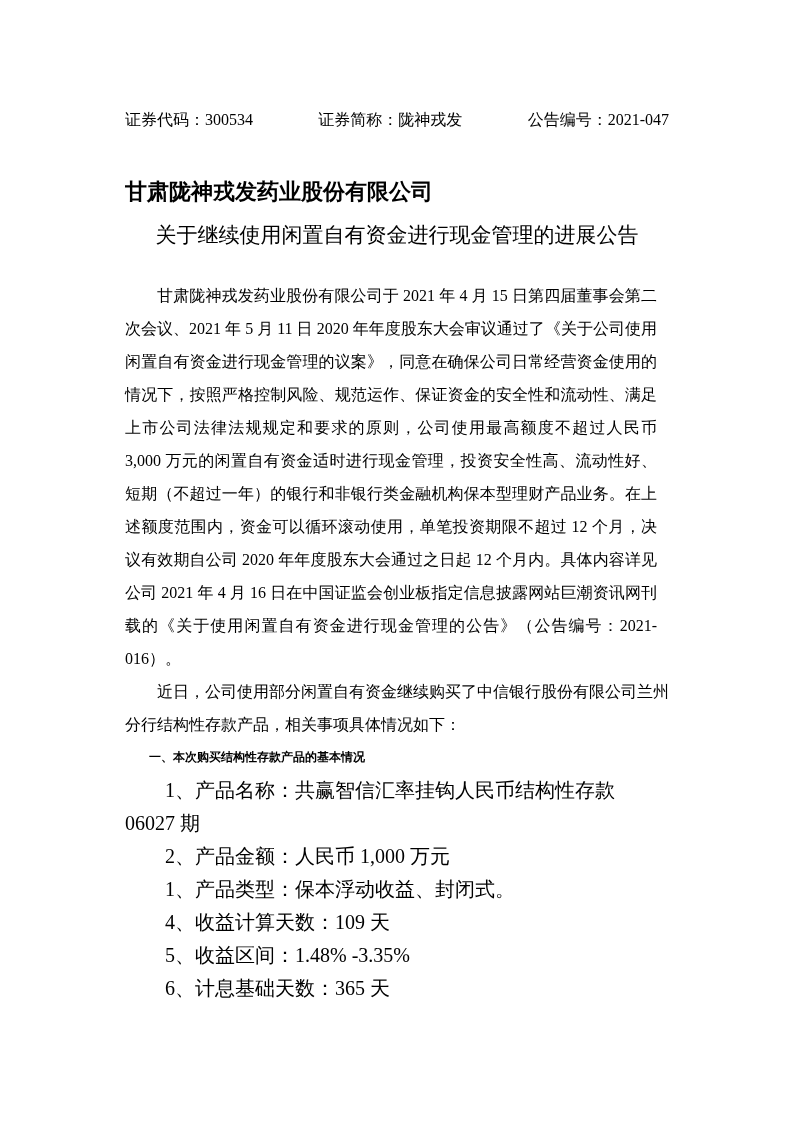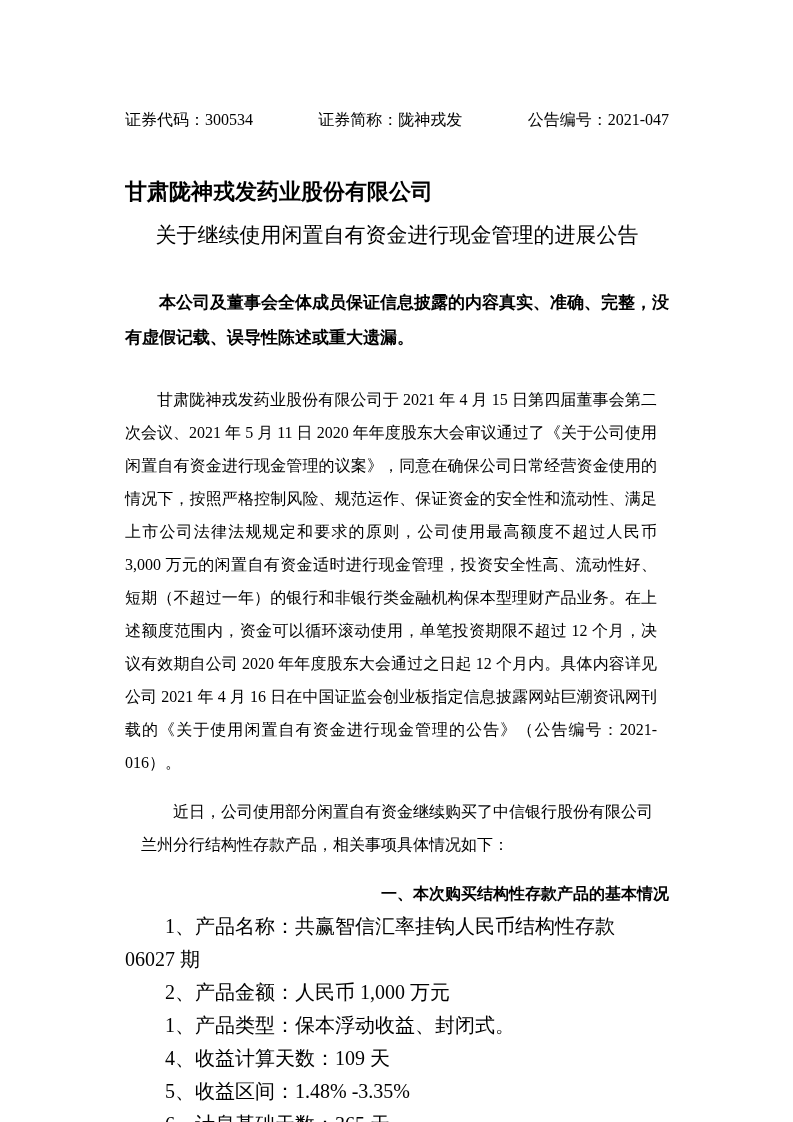--- a/index.html
+++ b/index.html
@@ -55,30 +55,29 @@
     font-family: "Liberation Sans", "DejaVu Sans", sans-serif;
   }
   .body-para {
     margin: 28px 12px 0 0;
     font-size: 16px;
     line-height: 33px;
     text-indent: 2em;
     text-align: justify;
   }
   .body-para.follow {
-    margin: 16px;
+    margin: 0;
   }
   .section-heading {
     margin: 0;
-    font-size: 16px;
+    font-size: 12px;
     line-height: 33px;
     text-indent: 2em;
     font-weight: bold;
     font-family: "Liberation Sans", "DejaVu Sans", sans-serif;
-    text-align: right;
   }
   .list-item {
     margin: 0;
     font-size: 20px;
     line-height: 33px;
     text-indent: 2em;
   }
 </style>
 </head>
 <body>
@@ -87,21 +86,20 @@
 
   <div class="doc-header">
     <span>证券代码：300534</span>
     <span>证券简称：陇神戎发</span>
     <span>公告编号：2021-047</span>
   </div>
 
   <div class="doc-title">甘肃陇神戎发药业股份有限公司</div>
   <div class="doc-subtitle">关于继续使用闲置自有资金进行现金管理的进展公告</div>
 
-  <p class="disclaimer">本公司及董事会全体成员保证信息披露的内容真实、准确、完整，没有虚假记载、误导性陈述或重大遗漏。</p>
 
   <p class="body-para">甘肃陇神戎发药业股份有限公司于 2021 年 4 月 15 日第四届董事会第二次会议、2021 年 5 月 11 日 2020 年年度股东大会审议通过了《关于公司使用闲置自有资金进行现金管理的议案》，同意在确保公司日常经营资金使用的情况下，按照严格控制风险、规范运作、保证资金的安全性和流动性、满足上市公司法律法规规定和要求的原则，公司使用最高额度不超过人民币 3,000 万元的闲置自有资金适时进行现金管理，投资安全性高、流动性好、短期（不超过一年）的银行和非银行类金融机构保本型理财产品业务。在上述额度范围内，资金可以循环滚动使用，单笔投资期限不超过 12 个月，决议有效期自公司 2020 年年度股东大会通过之日起 12 个月内。具体内容详见公司 2021 年 4 月 16 日在中国证监会创业板指定信息披露网站巨潮资讯网刊载的《关于使用闲置自有资金进行现金管理的公告》（公告编号：2021-016）。</p>
   <p class="body-para follow">近日，公司使用部分闲置自有资金继续购买了中信银行股份有限公司兰州分行结构性存款产品，相关事项具体情况如下：</p>
 
   <p class="section-heading">一、本次购买结构性存款产品的基本情况</p>
 
   <p class="list-item">1、产品名称：共赢智信汇率挂钩人民币结构性存款 06027 期</p>
   <p class="list-item">2、产品金额：人民币 1,000 万元</p>
   <p class="list-item">1、产品类型：保本浮动收益、封闭式。</p>
   <p class="list-item">4、收益计算天数：109 天</p>

